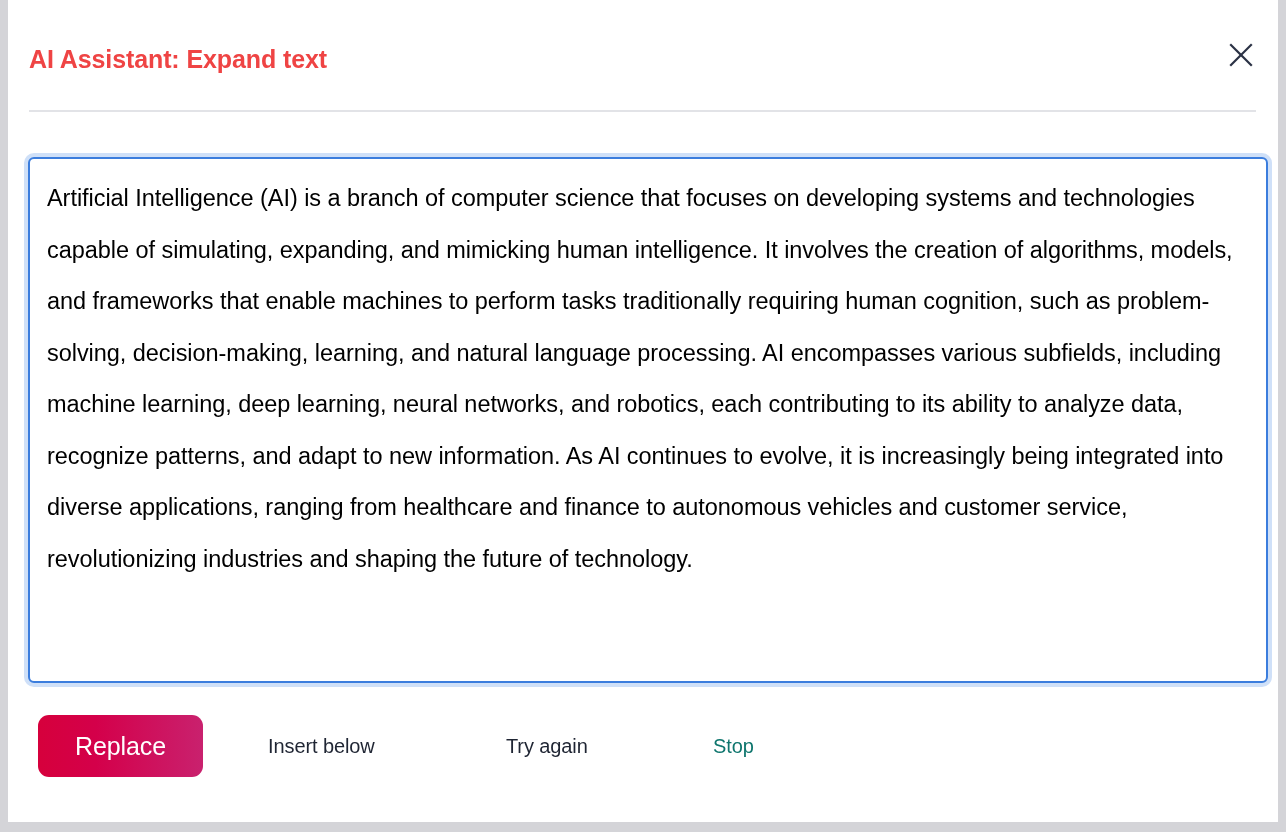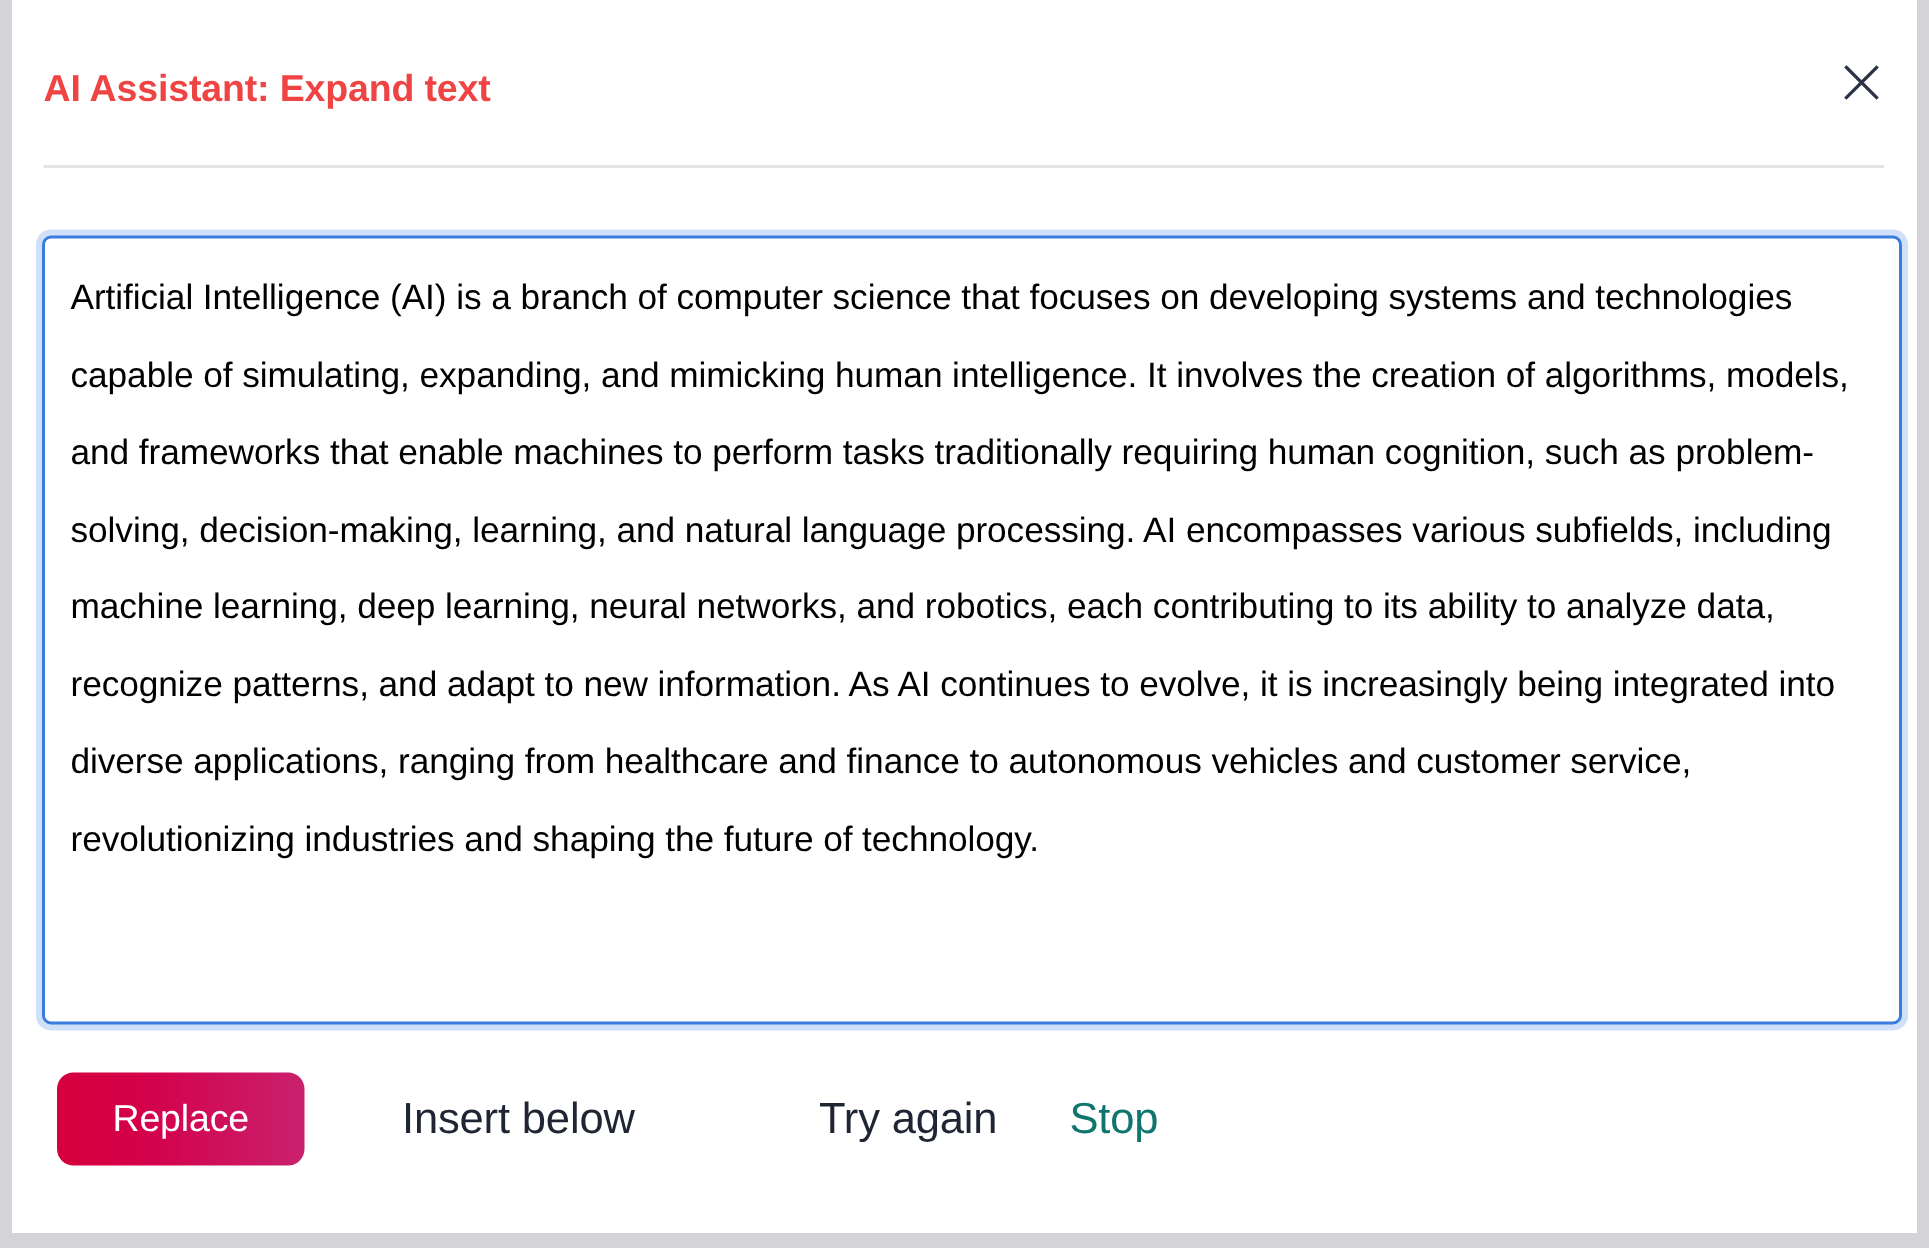--- a/index.html
+++ b/index.html
@@ -129,28 +129,28 @@
   }
   .btn-text {
     position: absolute;
     top: 8px;
     height: 62px;
     line-height: 62px;
     background: none;
     border: none;
     padding: 0;
     font-family: "Liberation Sans", sans-serif;
-    font-size: 29px;
+    font-size: 20px;
     color: #1f2533;
     cursor: pointer;
     white-space: nowrap;
     letter-spacing: -0.1px;
   }
   .btn-insert-below { left: 245px; }
-  .btn-try-again    { left: 483px; margin-left: 40px; }
+  .btn-try-again    { left: 483px; }
   .btn-stop {
     left: 690px;
     color: #0f766e;
     cursor: default;
   }
 </style>
 </head>
 <body>
 
 <div class="dialog">

